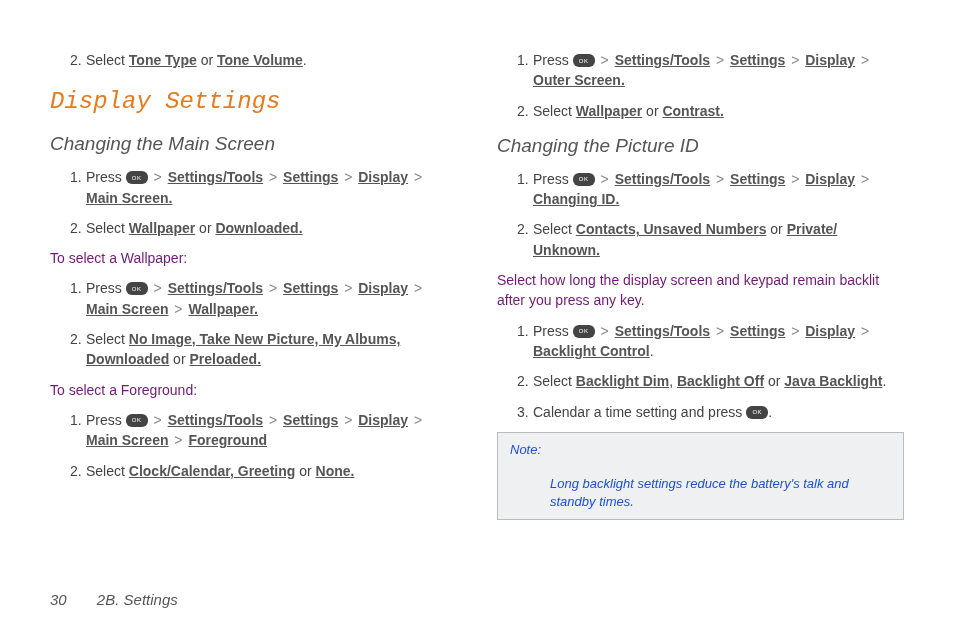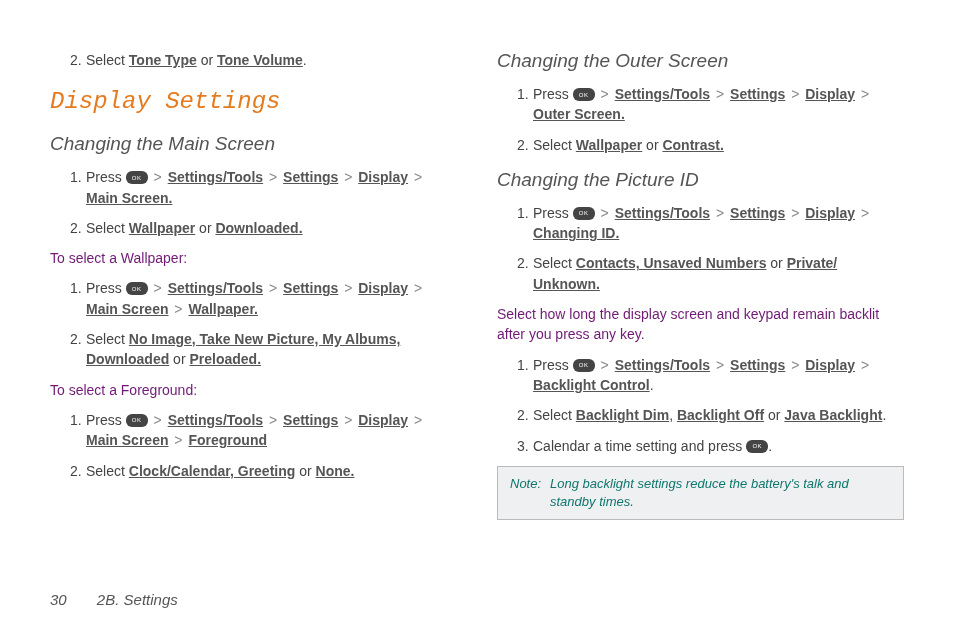--- a/index.html
+++ b/index.html
@@ -60,28 +60,28 @@
     font-style: italic;
     color: #555;
     font-size: 15px;
   }
   .footer .pagenum { margin-right: 26px; margin-top: 16px; }
   .note {
     border: 1px solid #bbb;
     background: #eef0f1;
     padding: 8px 12px 8px 12px;
     margin-top: 10px;
-    color: #0f766e;
+    color: #1d4ed8;
     font-style: italic;
     font-size: 13px;
     line-height: 1.4;
     display: flex;
   }
   .note .nlabel { font-style: italic; font-weight: normal; flex: 0 0 40px; }
-  .note .ntext { flex: 1; }
+  .note .ntext { flex: 1; margin-top: 34px; }
 </style>
 </head>
 <body>
 
 <div class="columns">
 
   <div class="col">
     <ol>
       <li>
         <span class="num">2.</span>
@@ -104,21 +104,20 @@
       </ol>
 
     <p class="plain">To select a Foreground:</p>
     <ol id="fg-steps">
         <li><span class="num">1.</span><span>Press </span><span class="ok"></span><span class="gt"> &gt; </span><span class="bold">Settings/Tools</span><span class="gt"> &gt; </span><span class="bold">Settings</span><span class="gt"> &gt; </span><span class="bold">Display</span><span class="gt"> &gt; </span><span class="bold">Main Screen</span><span class="gt"> &gt; </span><span class="bold">Foreground</span></li>
         <li><span class="num">2.</span><span>Select </span><span class="bold">Clock/Calendar, Greeting</span><span> or </span><span class="bold">None.</span><span></span></li>
       </ol>
   </div>
 
   <div class="col">
-    <h2 style="margin-top:0">Changing the Outer Screen</h2>
     <ol id="os-steps">
         <li><span class="num">1.</span><span>Press </span><span class="ok"></span><span class="gt"> &gt; </span><span class="bold">Settings/Tools</span><span class="gt"> &gt; </span><span class="bold">Settings</span><span class="gt"> &gt; </span><span class="bold">Display</span><span class="gt"> &gt; </span><span class="bold">Outer Screen.</span></li>
         <li><span class="num">2.</span><span>Select </span><span class="bold">Wallpaper</span><span> or </span><span class="bold">Contrast.</span><span></span></li>
       </ol>
 
     <h2>Changing the Picture ID</h2>
     <ol id="pid-steps">
         <li><span class="num">1.</span><span>Press </span><span class="ok"></span><span class="gt"> &gt; </span><span class="bold">Settings/Tools</span><span class="gt"> &gt; </span><span class="bold">Settings</span><span class="gt"> &gt; </span><span class="bold">Display</span><span class="gt"> &gt; </span><span class="bold">Changing ID.</span></li>
         <li><span class="num">2.</span><span>Select </span><span class="bold">Contacts, Unsaved Numbers</span><span> or </span><span class="bold">Private/ Unknown.</span><span></span></li>
       </ol>

